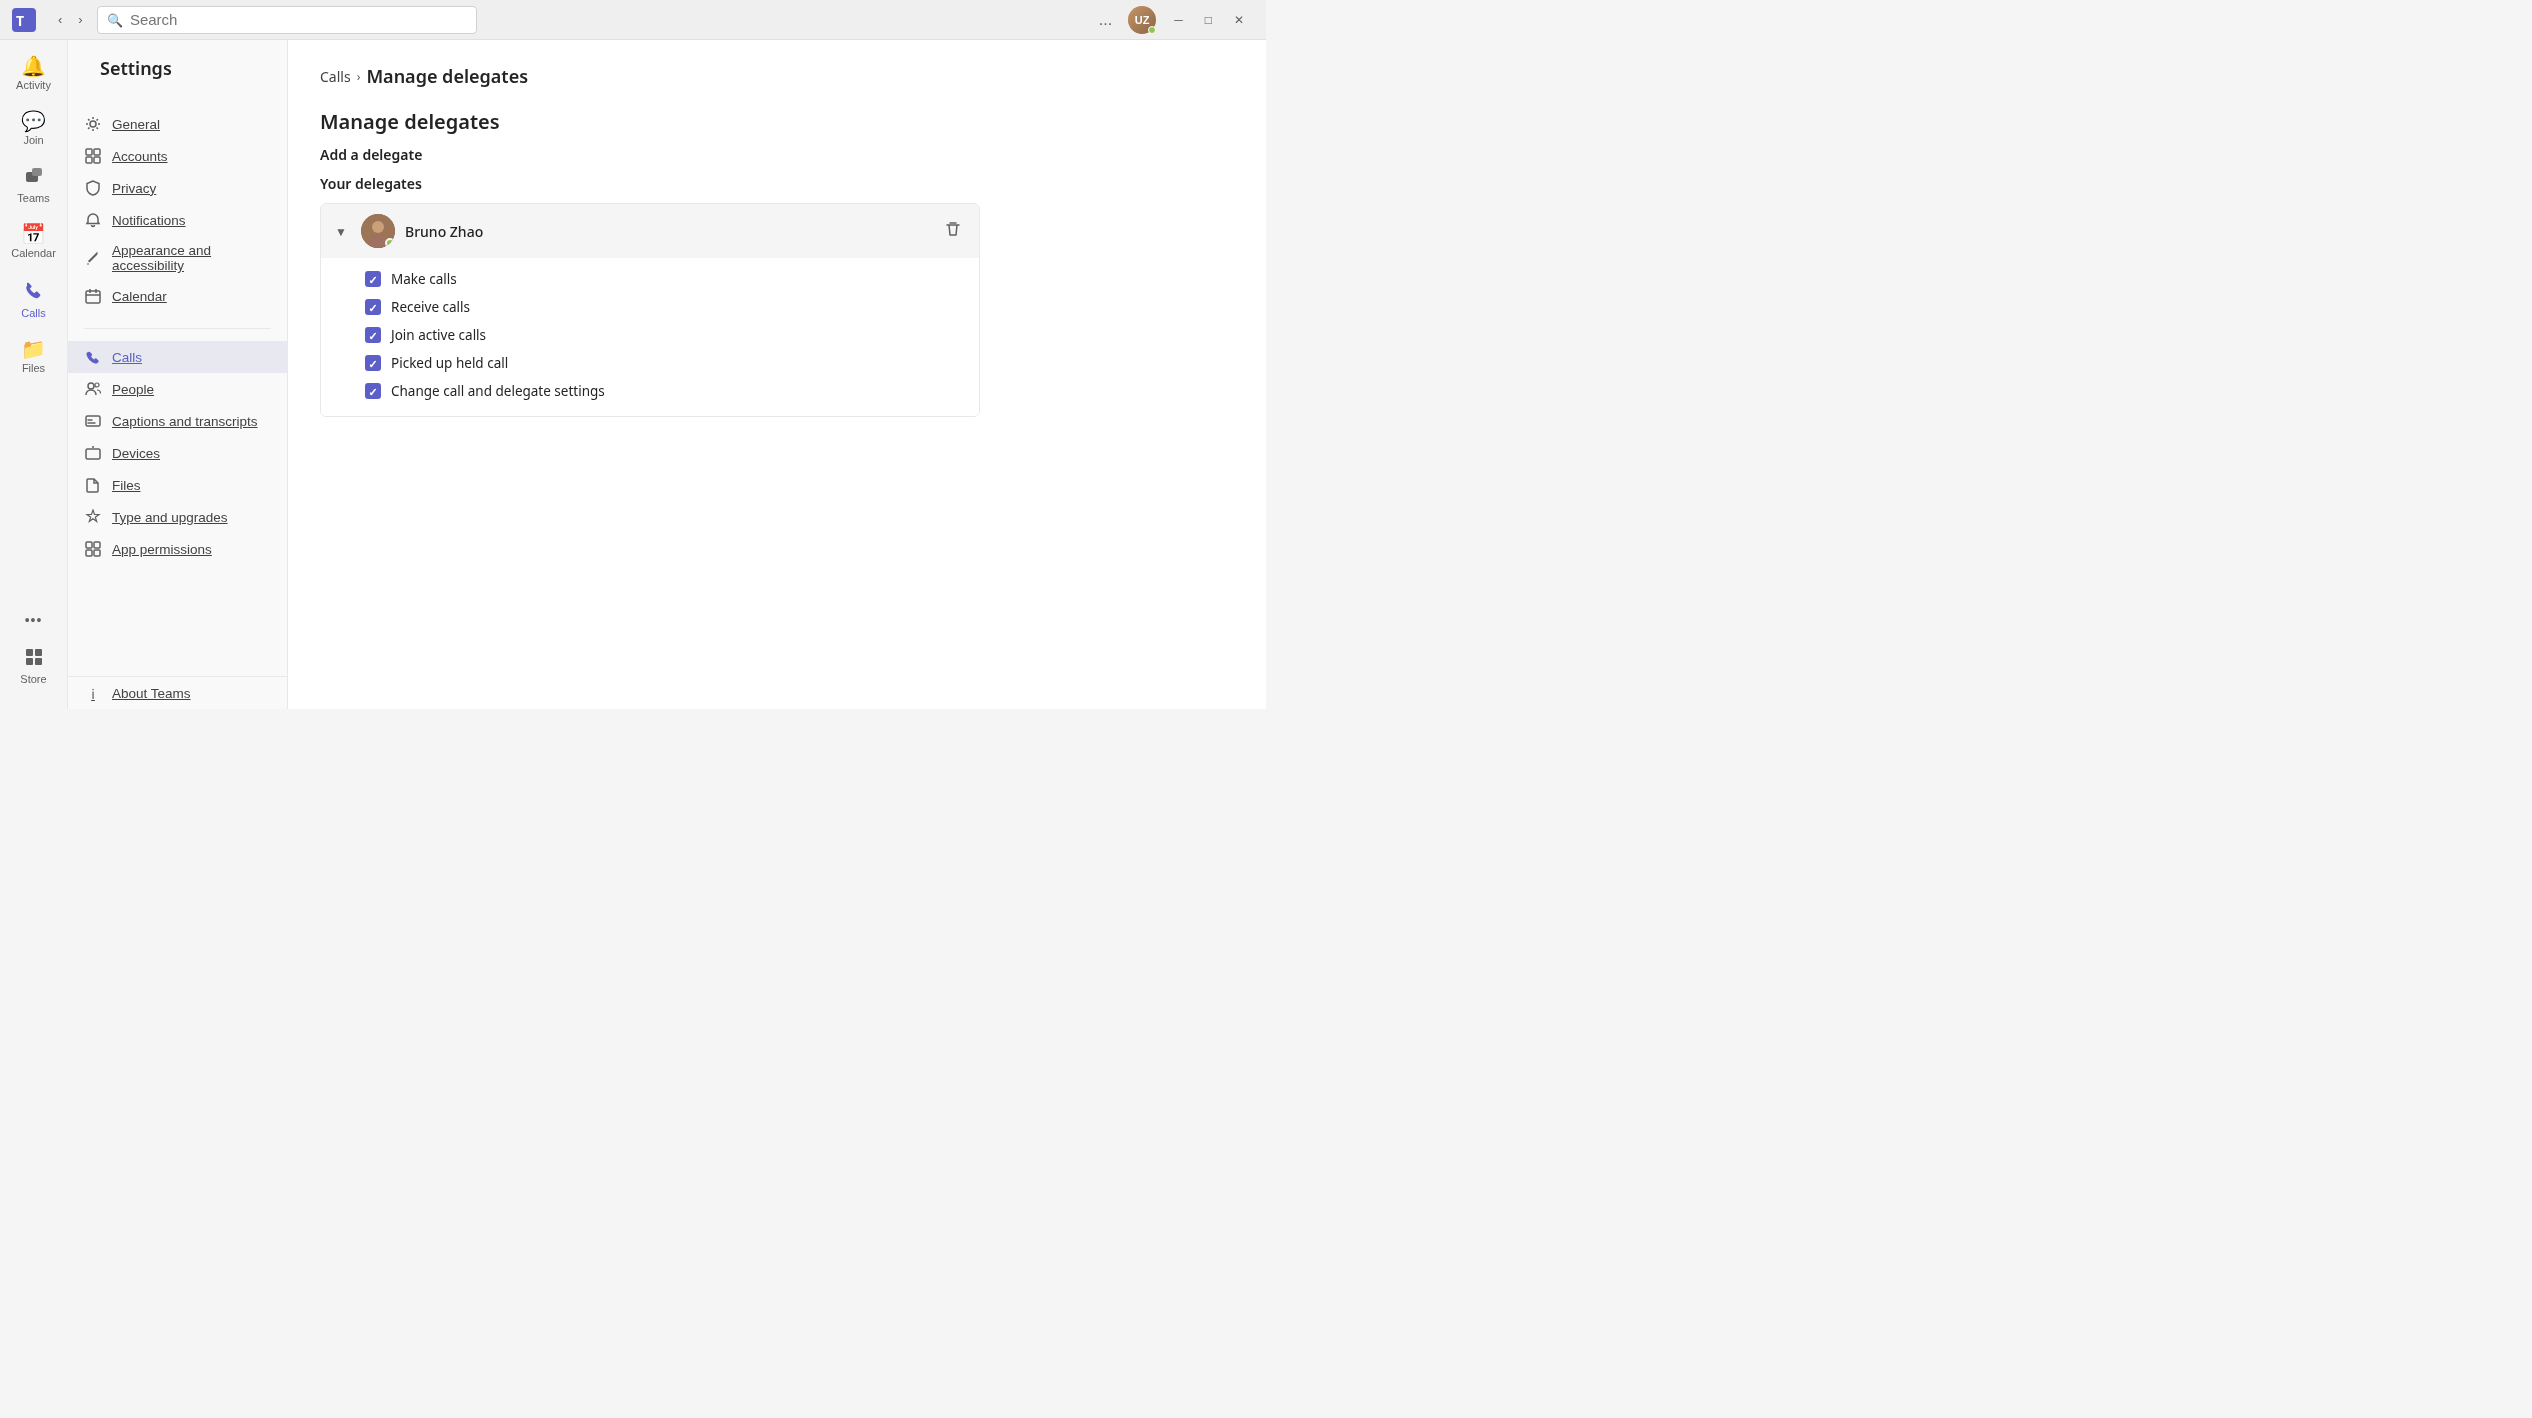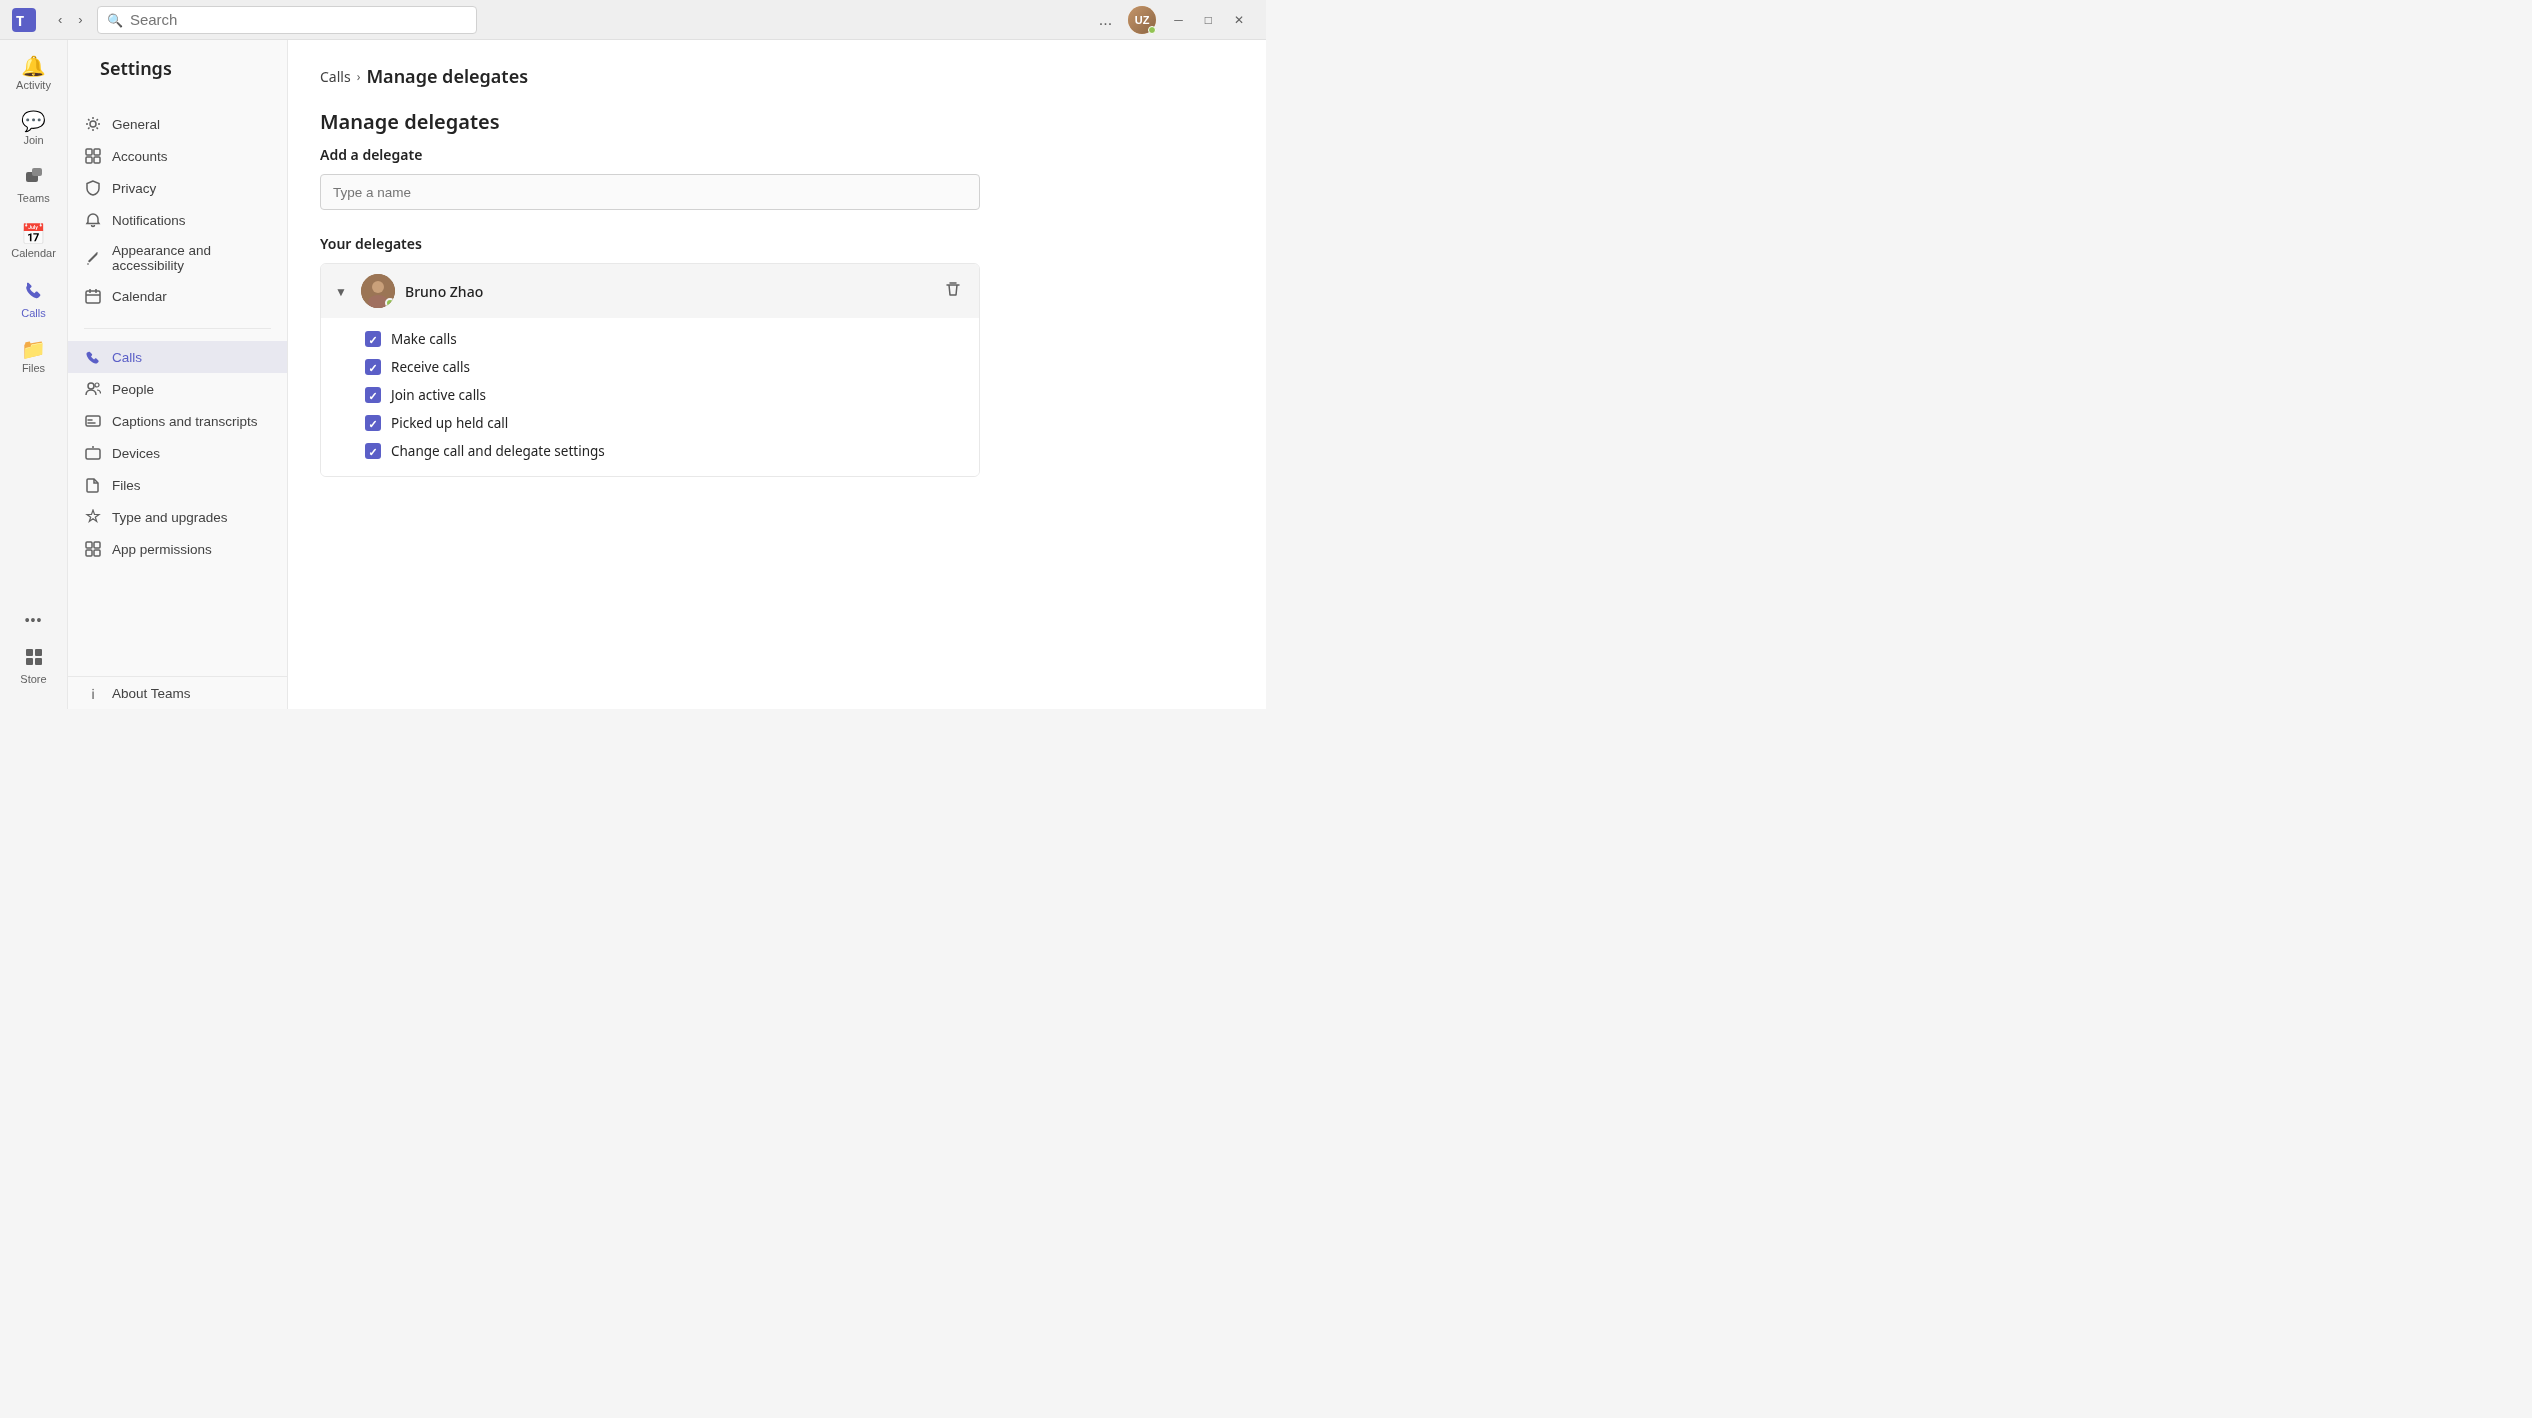--- a/index.html
+++ b/index.html
@@ -176,20 +176,21 @@
       gap: 10px;
       padding: 7px 16px;
       cursor: pointer;
       border-radius: 0;
       color: #424242;
       font-size: 13.5px;
       border: none;
       background: none;
       width: 100%;
       text-align: left;
+      text-decoration: underline;
     }
     .settings-item.active {
       background: #e8e8f0;
       color: #5b5fc7;
       font-weight: 500;
     }
     .settings-item-icon {
       width: 18px;
       height: 18px;
       display: flex;
@@ -607,21 +608,20 @@
       <span class="breadcrumb-link">Calls</span>
       <span class="breadcrumb-sep">›</span>
       <span class="breadcrumb-current">Manage delegates</span>
     </div>
 
     
     <div class="page-title">Manage delegates</div>
 
     
     <div class="section-label">Add a delegate</div>
-    <input class="add-delegate-input" type="text" placeholder="Type a name" style="">
 
     
     <div class="delegates-section-label">Your delegates</div>
 
     <div class="delegate-card">
 
       <div class="delegate-header">
         <span class="delegate-chevron">▼</span>
         <div class="delegate-avatar">
           <div class="delegate-avatar-img">

